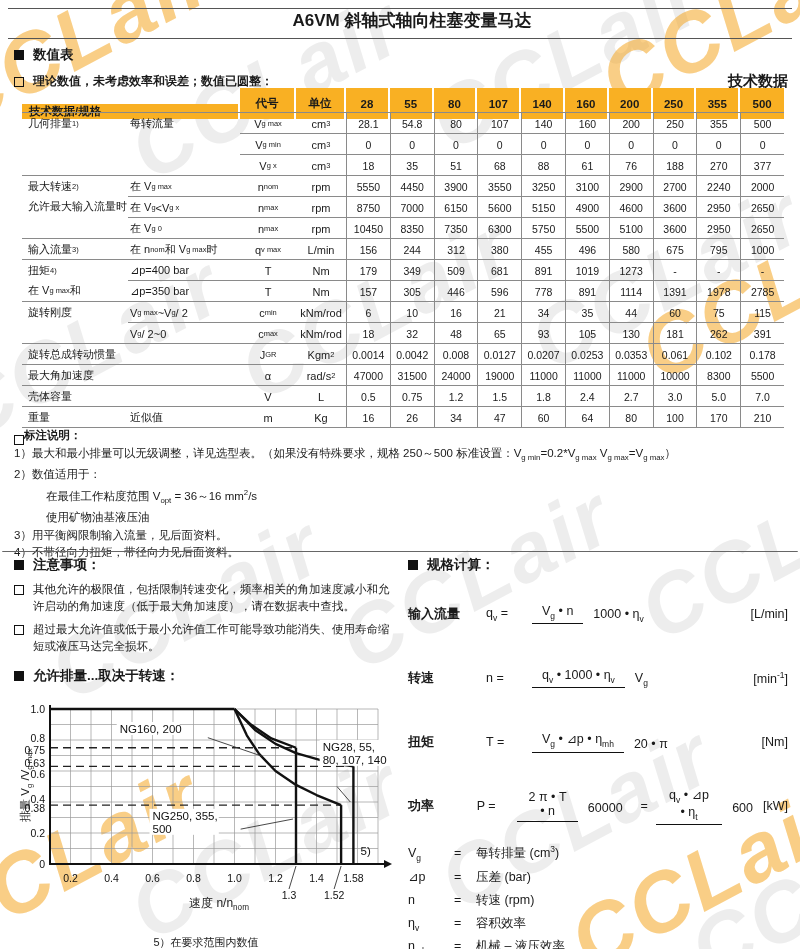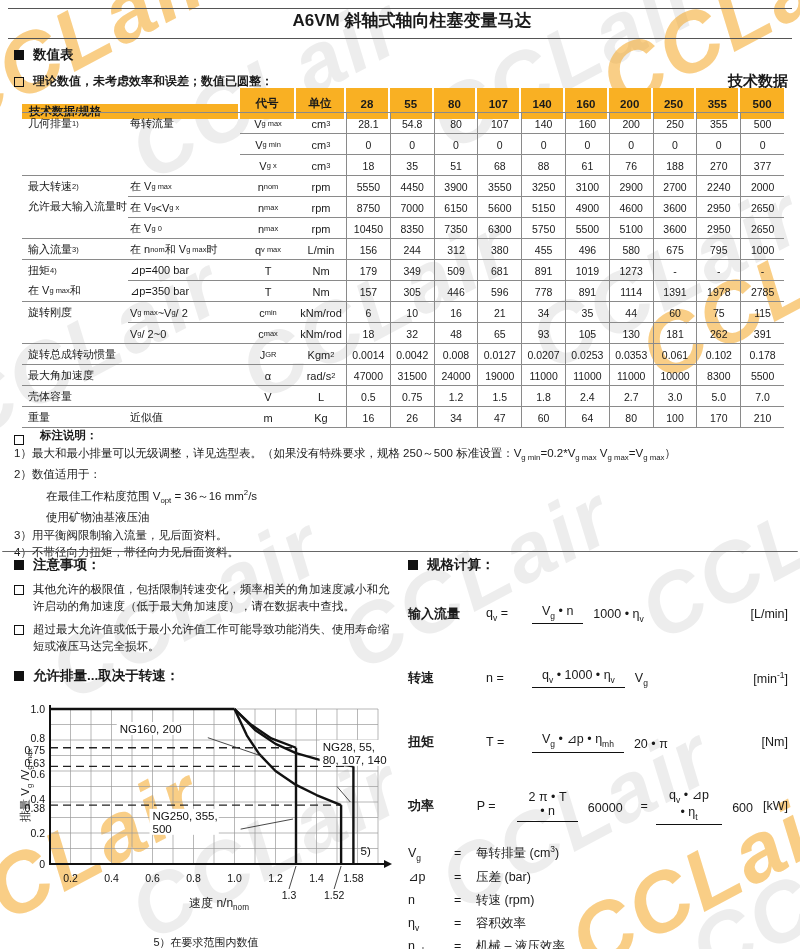--- a/index.html
+++ b/index.html
@@ -39,21 +39,21 @@
   .s-cell{padding-left:2px;}
   .c-cell,.u-cell{justify-content:center;}
   .v-cell{justify-content:center;border-left:1px solid #8a8a8a;font-size:10.5px;}
   .d-full>.cell{border-top:1px solid #8a8a8a;}
   .d-sub>.cell:nth-child(n+2){border-top:1px solid #8a8a8a;}
   .d-code>.cell:nth-child(n+3){border-top:1px solid #8a8a8a;}
   sub{font-size:0.68em;}
   sup{font-size:0.68em;}
   
   .footnotes{position:absolute;left:14px;top:427px;width:772px;font-size:11.5px;line-height:17.5px;}
-  .footnotes .fn-head{display:flex;align-items:flex-end;gap:16px;font-weight:bold;}
+  .footnotes .fn-head{display:flex;align-items:flex-end;gap:0;font-weight:bold;}
   .note-line{padding-left:0;}
   .note-line.ind{padding-left:32px;}
   
   .bottom-box{position:absolute;left:2px;right:2px;top:551px;bottom:0;
      border-top:1px solid #666;border-left:1px solid #b5b5b5;border-right:1px solid #b5b5b5;}
   .left-col{position:absolute;left:14px;top:556px;width:384px;}
   .right-col{position:absolute;left:408px;top:556px;width:380px;}
   
   .caution-item{display:flex;gap:9px;margin-top:7px;font-size:11.5px;line-height:1.45;}
   .caution-item .sq-open{margin-top:4px;}

